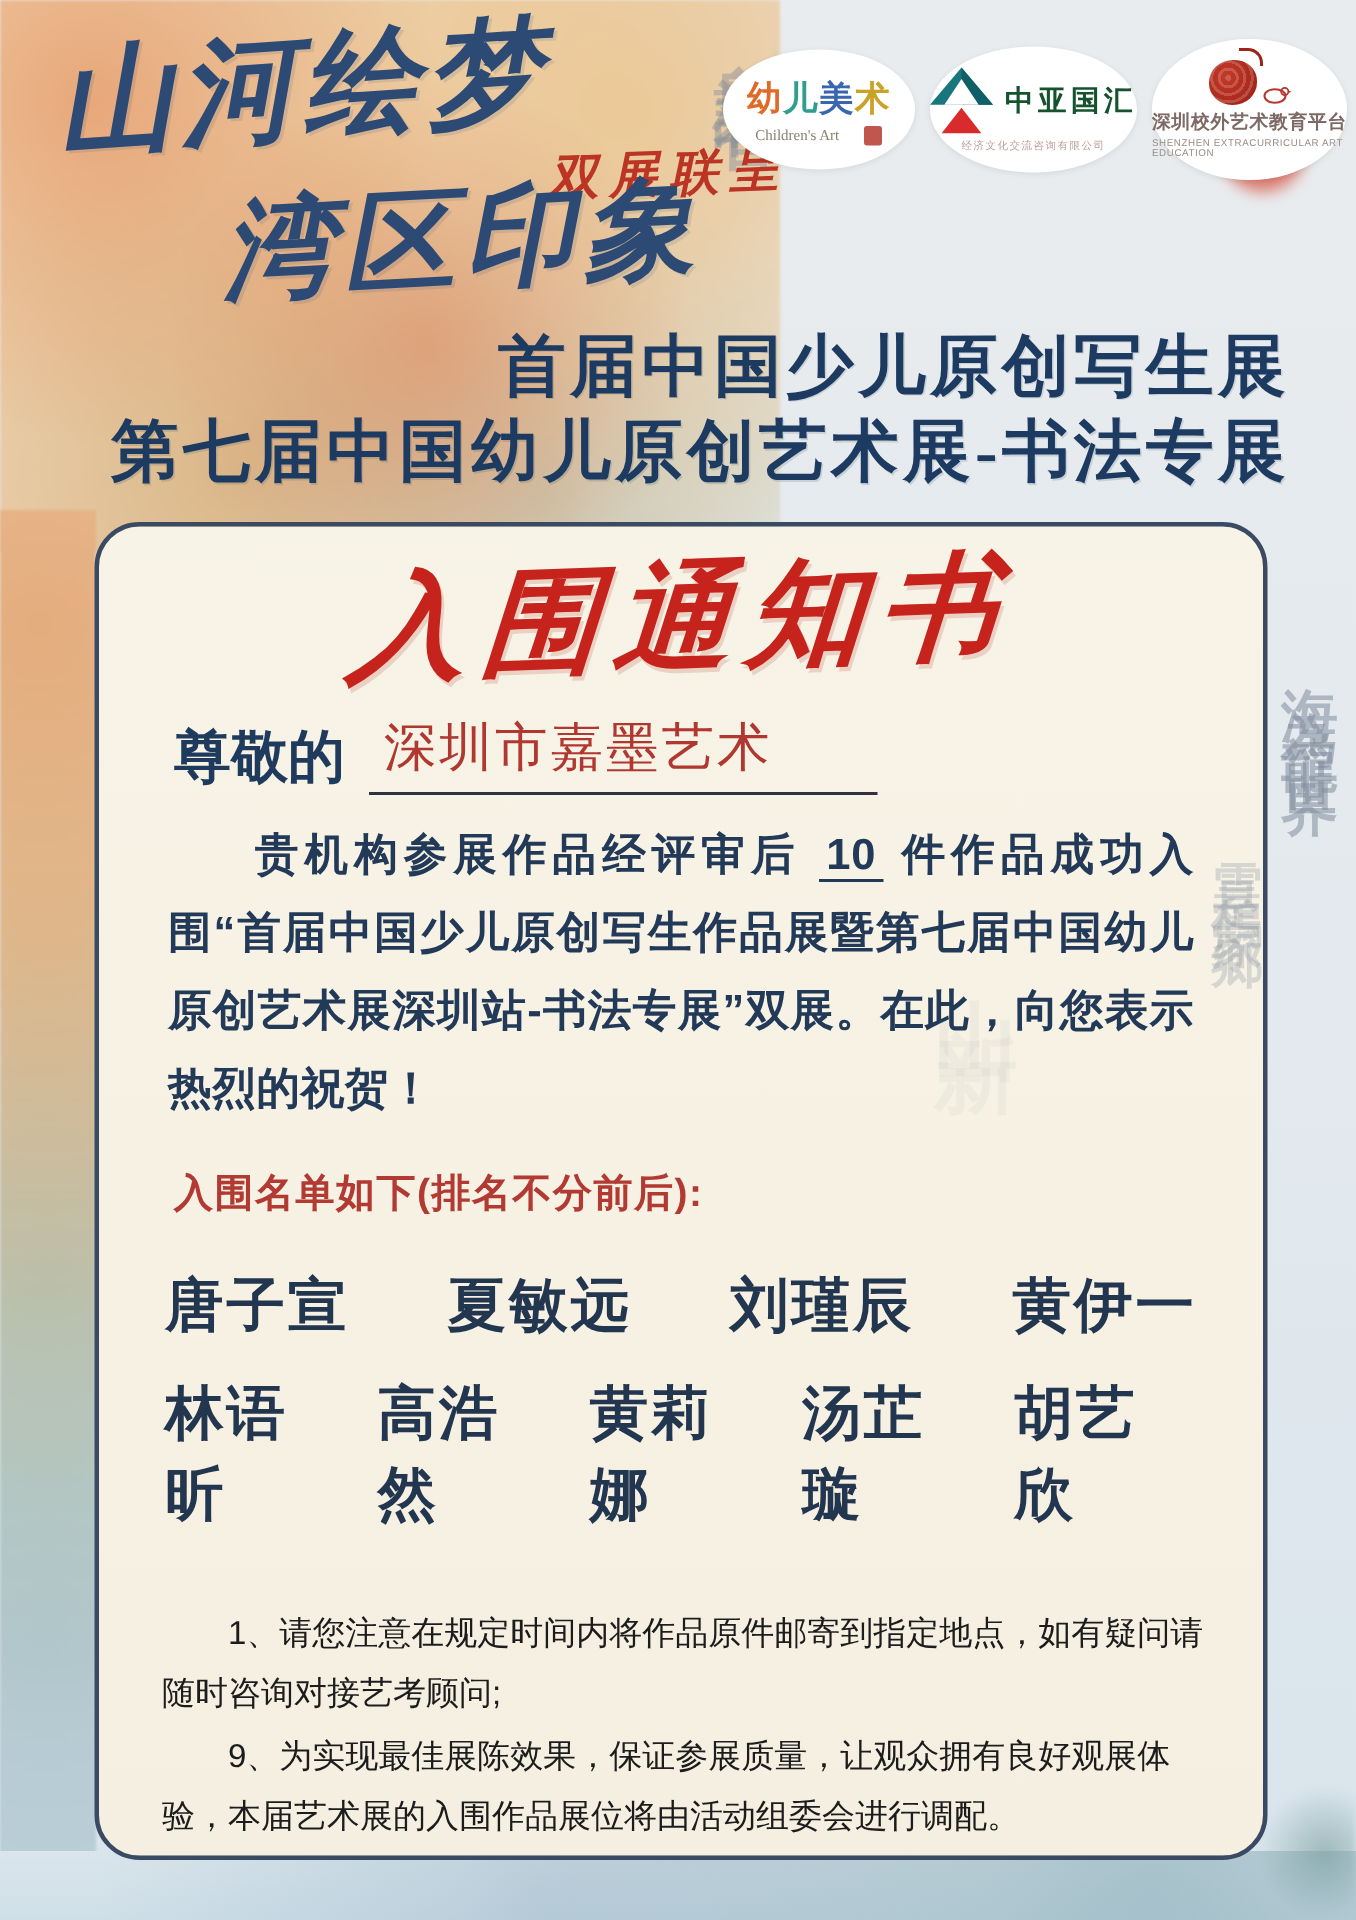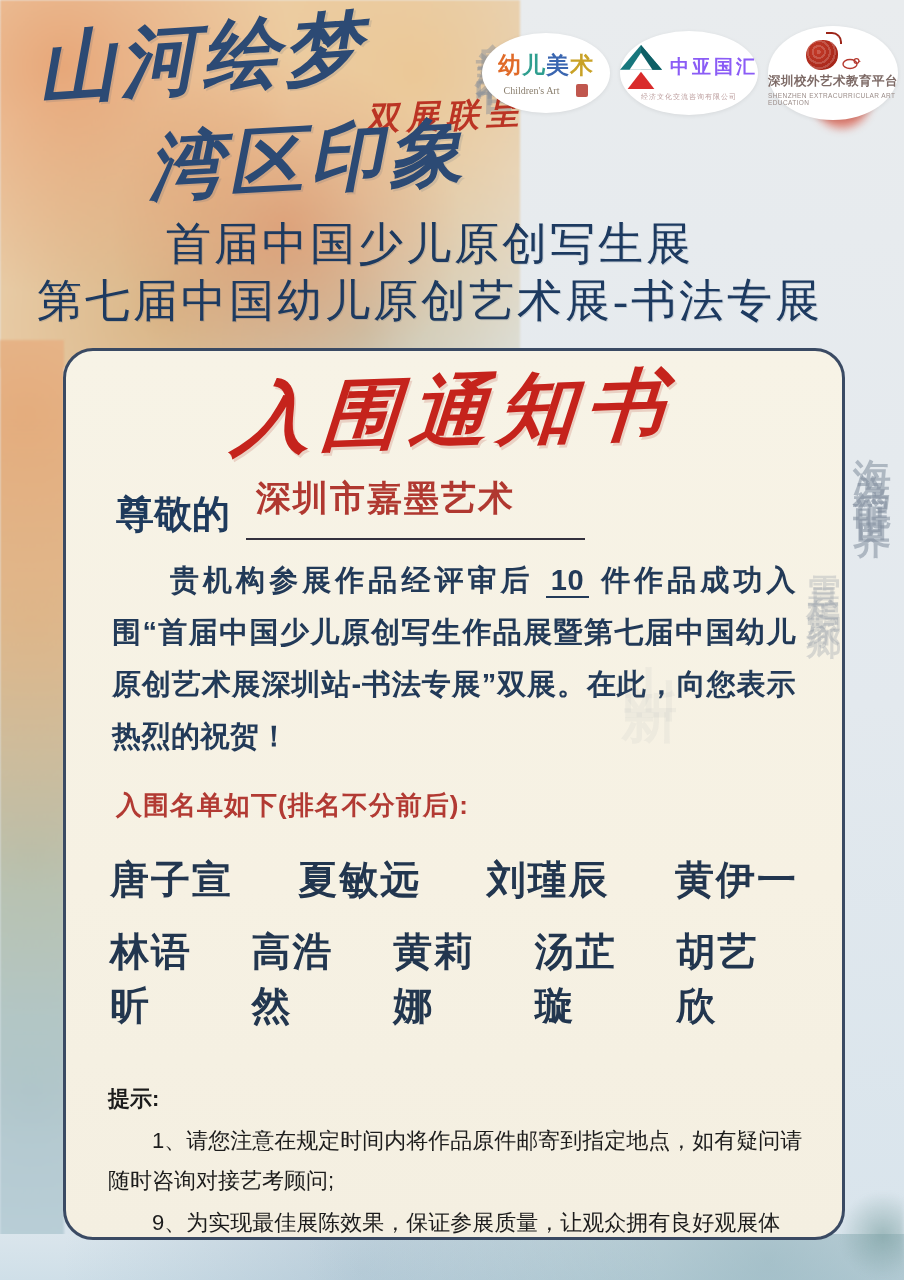--- a/index.html
+++ b/index.html
@@ -62,50 +62,50 @@
   .badge1{width:128px;height:80px;}
   .badge2{width:138px;height:84px;}
   .badge3{width:130px;height:94px;}
   .ca-chars{font-size:23px;font-weight:900;letter-spacing:1px;font-family:"Liberation Serif",serif;}
   .ca-chars .c0{color:#e06a28;} .ca-chars .c1{color:#2f9e8f;}
   .ca-chars .c2{color:#3a66b0;} .ca-chars .c3{color:#c9a227;}
   .ca-cap{display:flex;align-items:center;gap:17px;margin-top:3px;}
   .ca-cap-text{font-size:10px;color:#8a7f6e;font-family:"Liberation Serif",serif;}
   .ca-seal{width:12px;height:13px;background:#b5392f;border-radius:2px;opacity:.85;}
   .zy-row{display:flex;align-items:center;gap:8px;}
-  .zy-name{font-size:19px;font-weight:700;color:#8b5cf6;letter-spacing:3px;}
+  .zy-name{font-size:19px;font-weight:700;color:#14532d;letter-spacing:3px;}
   .zy-cap{font-size:7px;color:#b08c8c;letter-spacing:1px;margin-top:3px;opacity:.85;}
   .sz-top{display:flex;align-items:flex-end;gap:3px;}
   .sz-ball{width:32px;height:30px;border-radius:50% 46% 50% 48%;
     background:
       repeating-radial-gradient(circle at 40% 40%,rgba(255,255,255,.18) 0 2px,transparent 2px 5px),
       radial-gradient(circle at 35% 35%,#c43a28,#9c1f14);position:relative;}
   .sz-ball::after{content:"";position:absolute;right:-4px;top:-8px;width:14px;height:10px;
     border:2px solid #9c2418;border-bottom:none;border-left:none;border-radius:0 10px 0 0;}
   .sz-name{font-size:12.5px;font-weight:700;color:#7d6a66;letter-spacing:.5px;margin-top:3px;}
   .sz-cap{font-size:6.5px;color:#9a8c88;letter-spacing:.4px;margin-top:2px;}
 
   
-  .headers{position:absolute;left:0;top:216px;width:860px;text-align:center;z-index:3;
-    font-family:"Liberation Serif","DejaVu Serif",serif;font-weight:400;color:#1d3a60;
+  .headers{position:absolute;left:0;top:216px;width:860px;text-align:right;z-index:3;
+    font-family:"Liberation Serif","DejaVu Serif",serif;font-weight:700;color:#1d3a60;
     text-shadow:1px 1px 0 rgba(29,58,96,.15);}
   .headers .h-line{font-size:45px;line-height:57px;letter-spacing:3px;}
 
   
   .card{position:absolute;left:63px;top:348px;width:782px;height:892px;box-sizing:border-box;
     border:3px solid #3a4a63;border-radius:30px;overflow:hidden;z-index:2;
     background:linear-gradient(180deg,#f7f3e6 0%,#f6f1e3 60%,#f4efe1 100%);}
   .card-title{margin-top:14px;text-align:center;font-size:78px;line-height:94px;font-weight:900;
     color:#c5231c;letter-spacing:10px;transform:skewX(-6deg) rotate(-2deg);
     font-family:"Liberation Serif","DejaVu Serif",serif;font-style:italic;
     text-shadow:2px 3px 0 rgba(160,20,10,.15);}
   .salutation{margin:16px 0 0 50px;display:flex;align-items:flex-end;}
   .sal-prefix{font-size:38px;font-weight:700;color:#1e3a5c;}
-  .sal-recipient{font-size:35px;font-weight:700;color:#b03830;margin-left:16px;
-    padding:0 70px 16px 10px;border-bottom:2px solid #33313e;letter-spacing:2px;}
+  .sal-recipient{font-size:35px;font-weight:400;color:#b03830;margin-left:16px;
+    padding:0 70px 6px 10px;border-bottom:2px solid #33313e;letter-spacing:2px;}
   .body-para{margin:14px 46px 0 46px;font-size:29px;line-height:52px;color:#223a58;
     text-align:justify;text-indent:2em;font-weight:600;letter-spacing:.5px;}
   .u-count{border-bottom:2px solid #223a58;padding:0 5px;}
   .list-label{margin:26px 0 0 50px;font-size:26px;font-weight:600;color:#b23a33;letter-spacing:1px;}
   .names-row{margin:30px 44px 0 44px;display:flex;justify-content:space-between;
     font-size:39px;font-weight:900;color:#22364f;letter-spacing:2px;}
   .names-row.second{margin-top:18px;gap:20px;}
   .tips{margin:46px 38px 0 42px;color:#1c1c1c;font-size:22px;line-height:40px;}
   .tips-label{font-weight:800;}
   .tip-para{text-indent:2em;margin:2px 0 0 0;}
@@ -195,21 +195,20 @@
     </div>
     <div class="names-row second">
       <span>林语昕</span>
       <span>高浩然</span>
       <span>黄莉娜</span>
       <span>汤芷璇</span>
       <span>胡艺欣</span>
     </div>
 
     <div class="tips">
-      <div class="tips-label">提示:</div>
       <div class="tip-para">1、请您注意在规定时间内将作品原件邮寄到指定地点，如有疑问请随时咨询对接艺考顾问;</div>
       <div class="tip-para">9、为实现最佳展陈效果，保证参展质量，让观众拥有良好观展体验，本届艺术展的入围作品展位将由活动组委会进行调配。</div>
     </div>
 
     <div class="signature">
       <div>首届中国少儿原创写生作品展</div>
 
     </div>
   </div>
 

